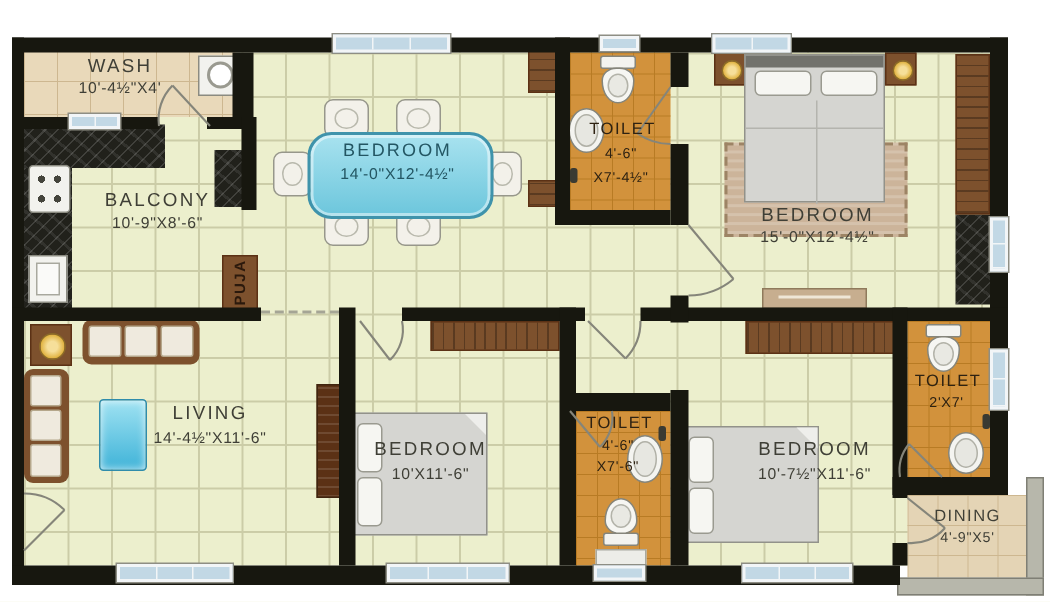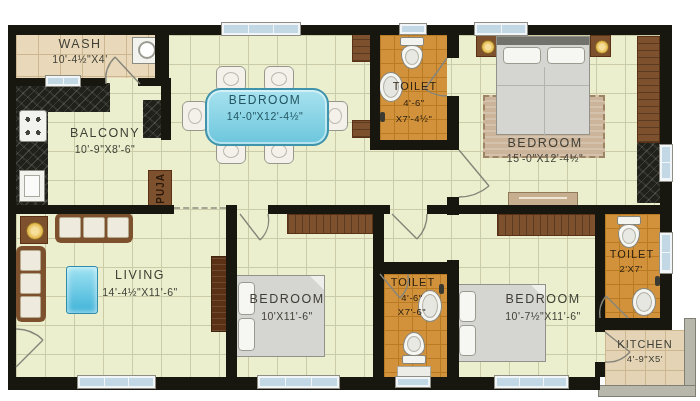--- a/index.html
+++ b/index.html
@@ -338,16 +338,16 @@
 
   <div class="lbl" style="left:80px;top:37px;">WASH</div>
   <div class="dims" style="left:80px;top:53px;">10'-4½"X4'</div>
 
   <div class="lbl" style="left:105px;top:126px;">BALCONY</div>
   <div class="dims" style="left:105px;top:143px;">10'-9"X8'-6"</div>
 
   <div class="lbl" style="left:140px;top:268px;">LIVING</div>
   <div class="dims" style="left:140px;top:286px;">14'-4½"X11'-6"</div>
 
-  <div class="lbl sm" style="left:645px;top:338px;">KITCHEN</div>
+  <div class="lbl sm" style="left:645px;top:338px;">DINING</div>
   <div class="dims sm" style="left:645px;top:353px;">4'-9"X5'</div>
 
 </div>
 
 </body></html>

